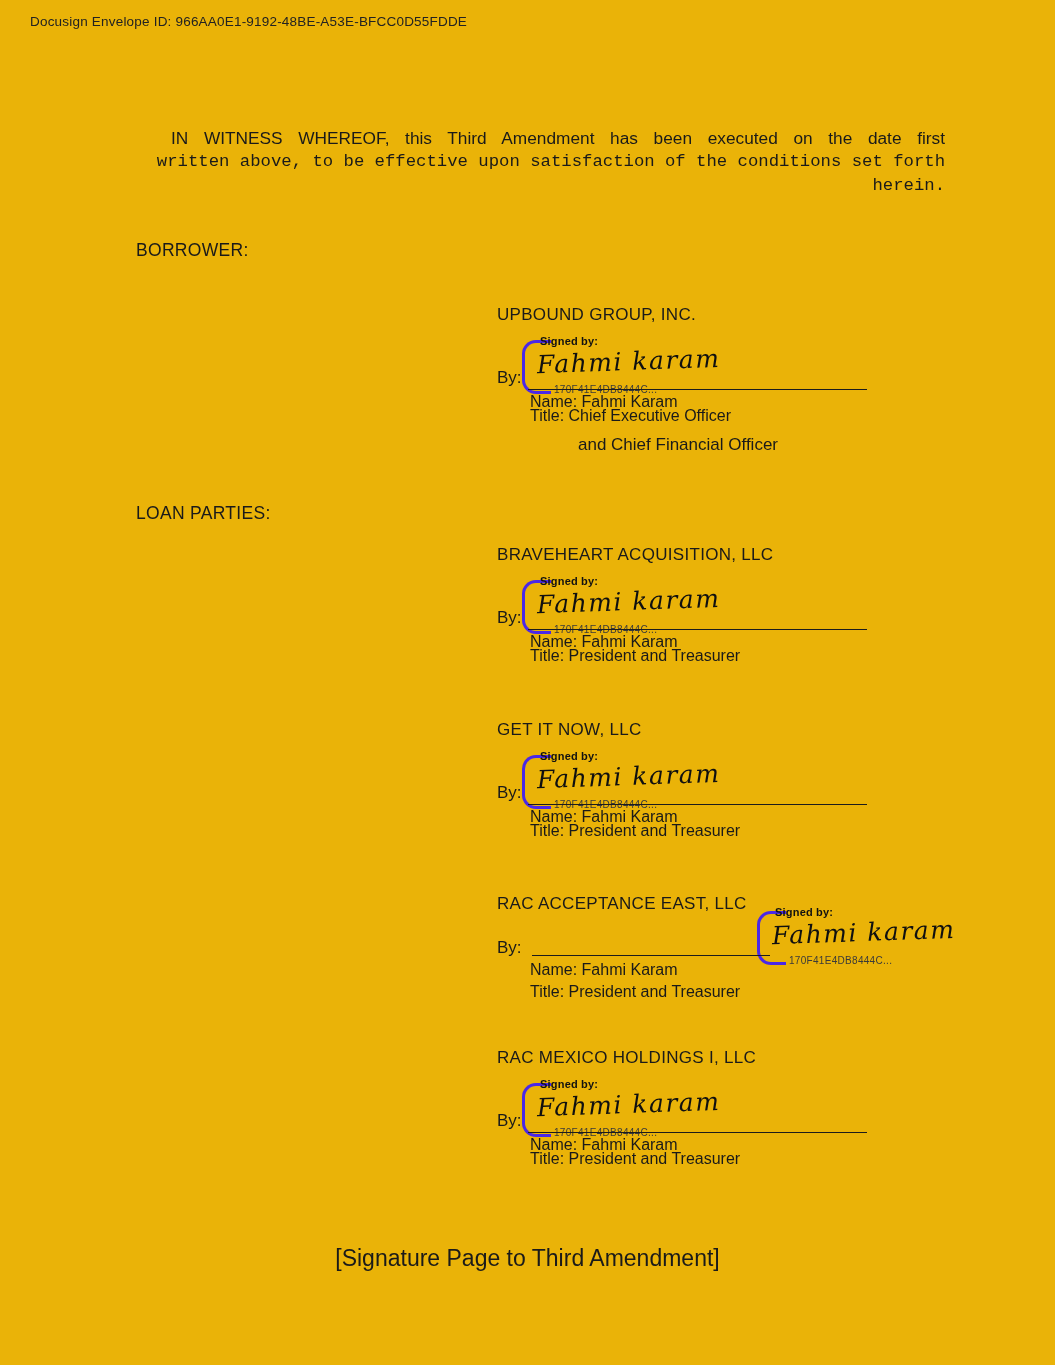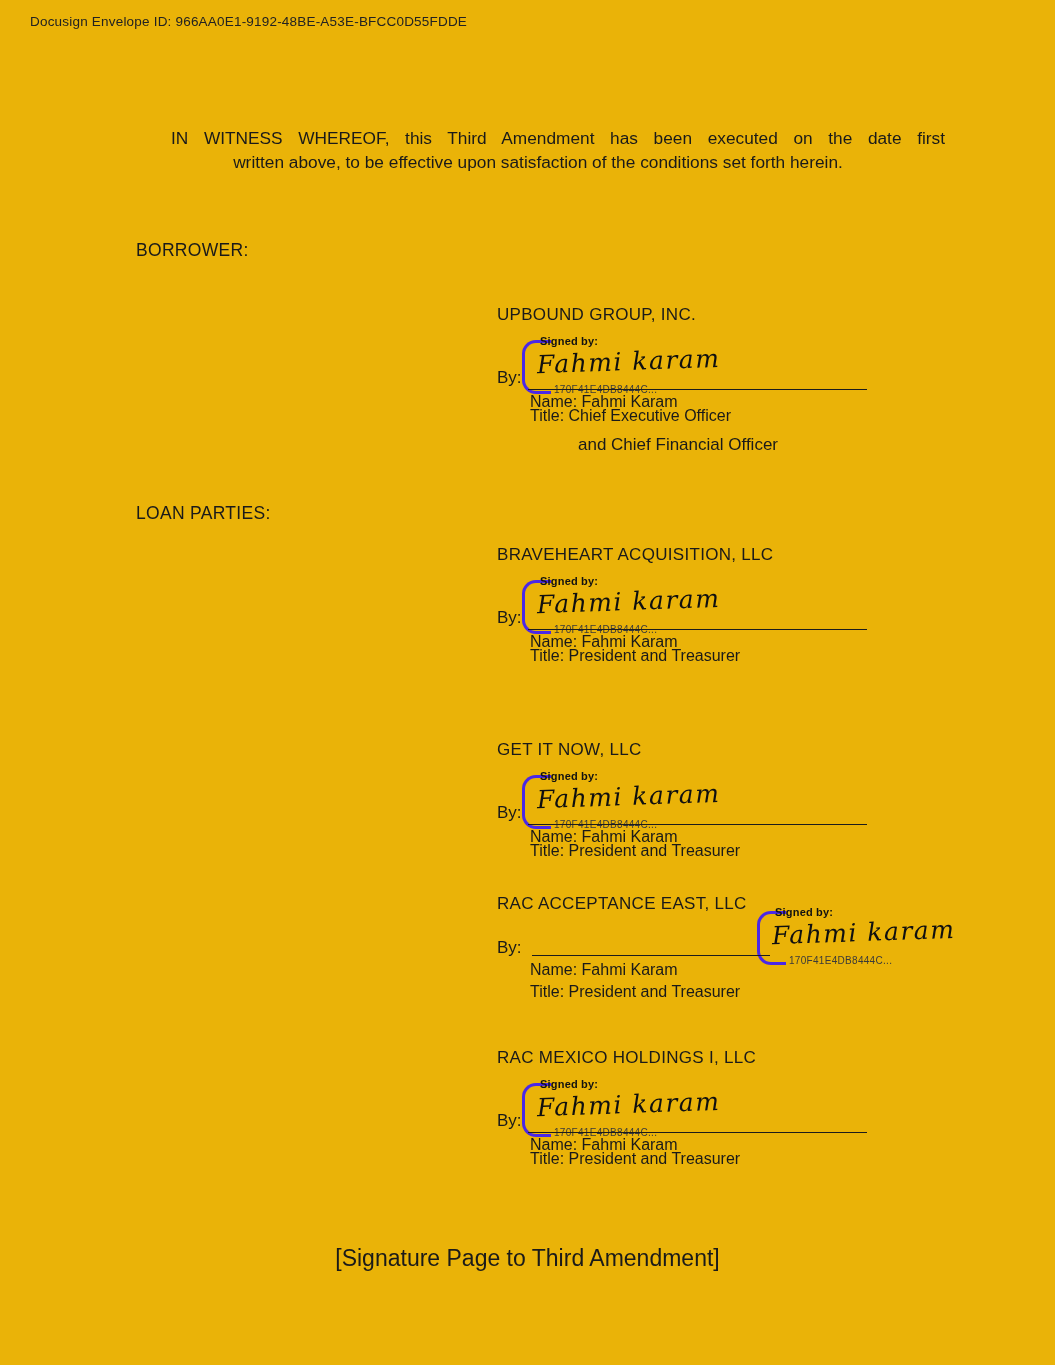--- a/index.html
+++ b/index.html
@@ -32,21 +32,22 @@
     color:var(--ink);
     margin-left:7px;
   }
   .para .l1{
     text-indent:40px;
     text-align:justify;
     text-align-last:justify;
     white-space:normal;
   }
   .para .l2{
-    text-align:center;
+    text-align:right;
+    font-family:Liberation Mono, monospace;
   }
   .side-label{
     position:absolute;
     left:136px;
     font-size:17.5px;
     letter-spacing:0.3px;
   }
   .side-label.borrower{ top:240px; }
   .side-label.loan-parties{ top:503px; }
 
@@ -190,21 +191,21 @@
       <div class="signed-by">Signed by:</div>
       <div class="script">Fahmi karam</div>
       <div class="stamp-id">170F41E4DB8444C...</div>
     </div>
     <div class="by">By:</div>
     <div class="sigline"></div>
     <div class="name">Name: Fahmi Karam</div>
     <div class="title">Title: President and Treasurer</div>
   </div>
 
-  <div class="block" style="top:720px;margin-top:20px;">
+  <div class="block" style="top:720px;">
     <div class="company">GET IT NOW, LLC</div>
     <div class="stamp">
       <div class="bracket"></div>
       <div class="signed-by">Signed by:</div>
       <div class="script">Fahmi karam</div>
       <div class="stamp-id">170F41E4DB8444C...</div>
     </div>
     <div class="by">By:</div>
     <div class="sigline"></div>
     <div class="name">Name: Fahmi Karam</div>

